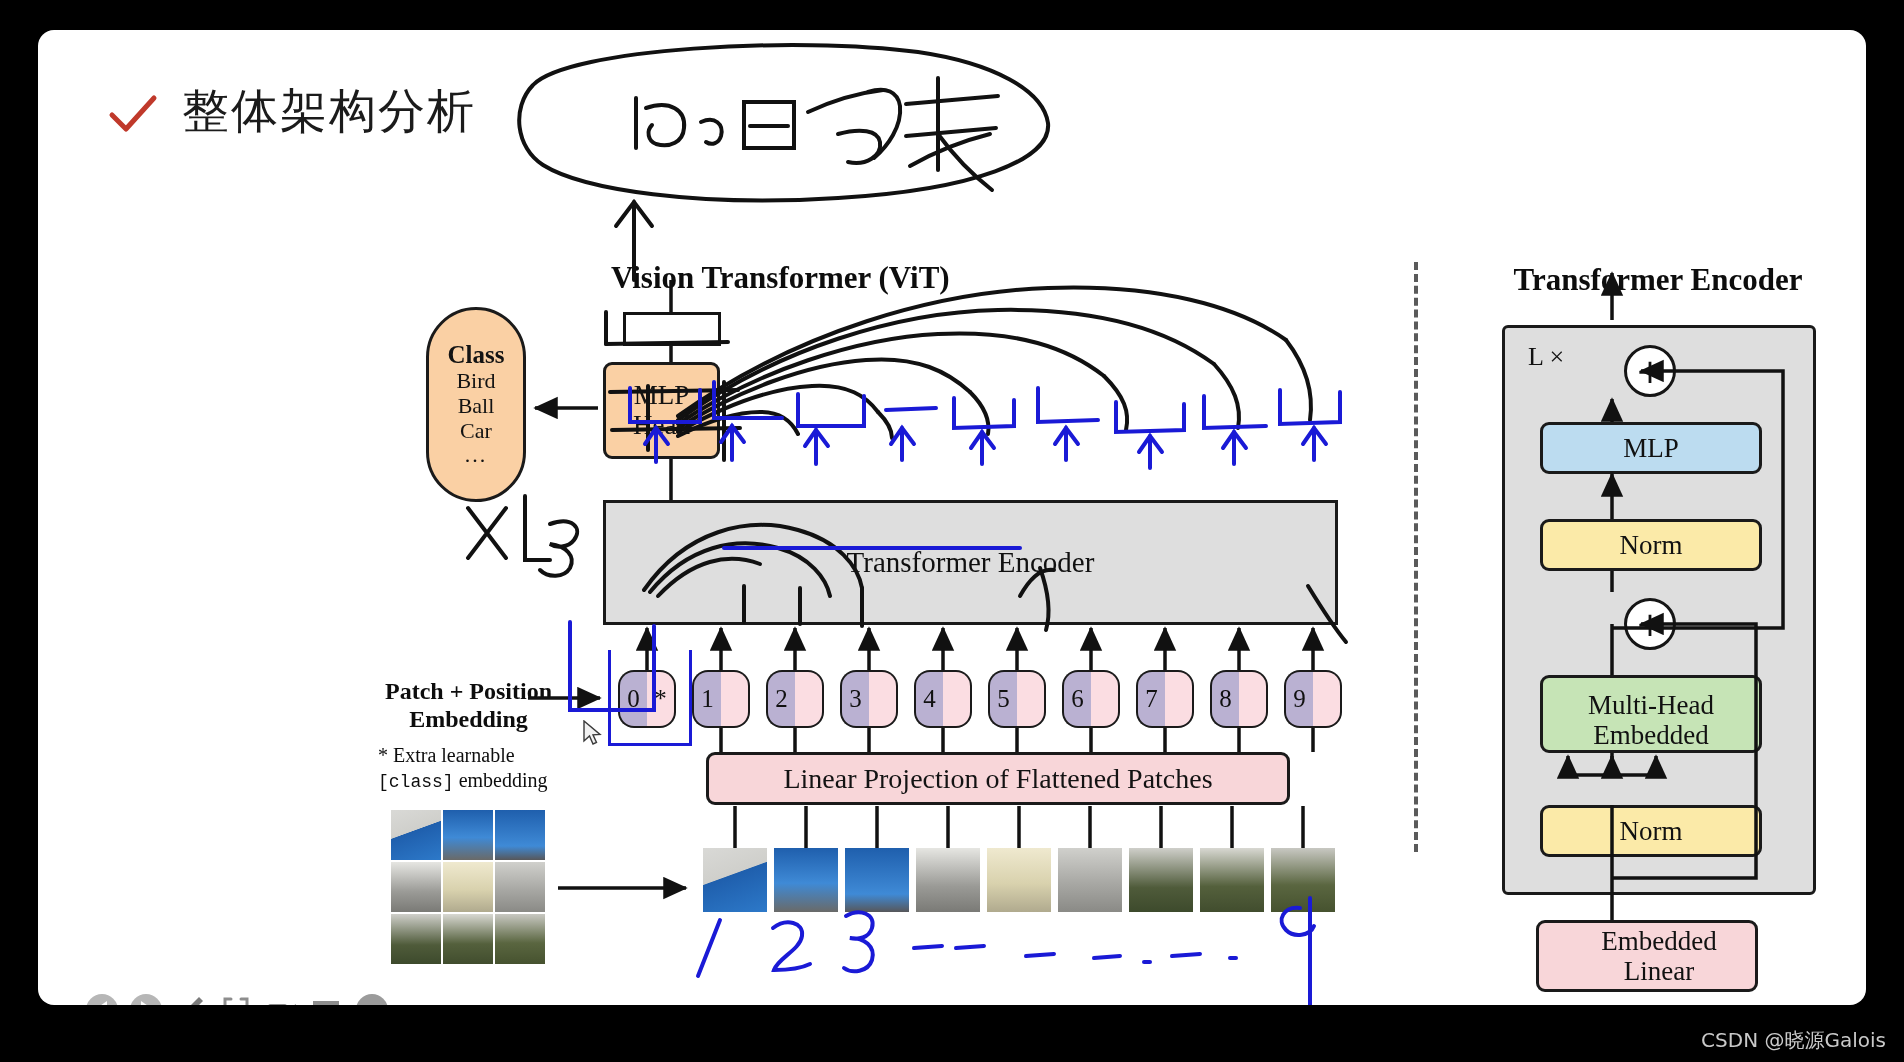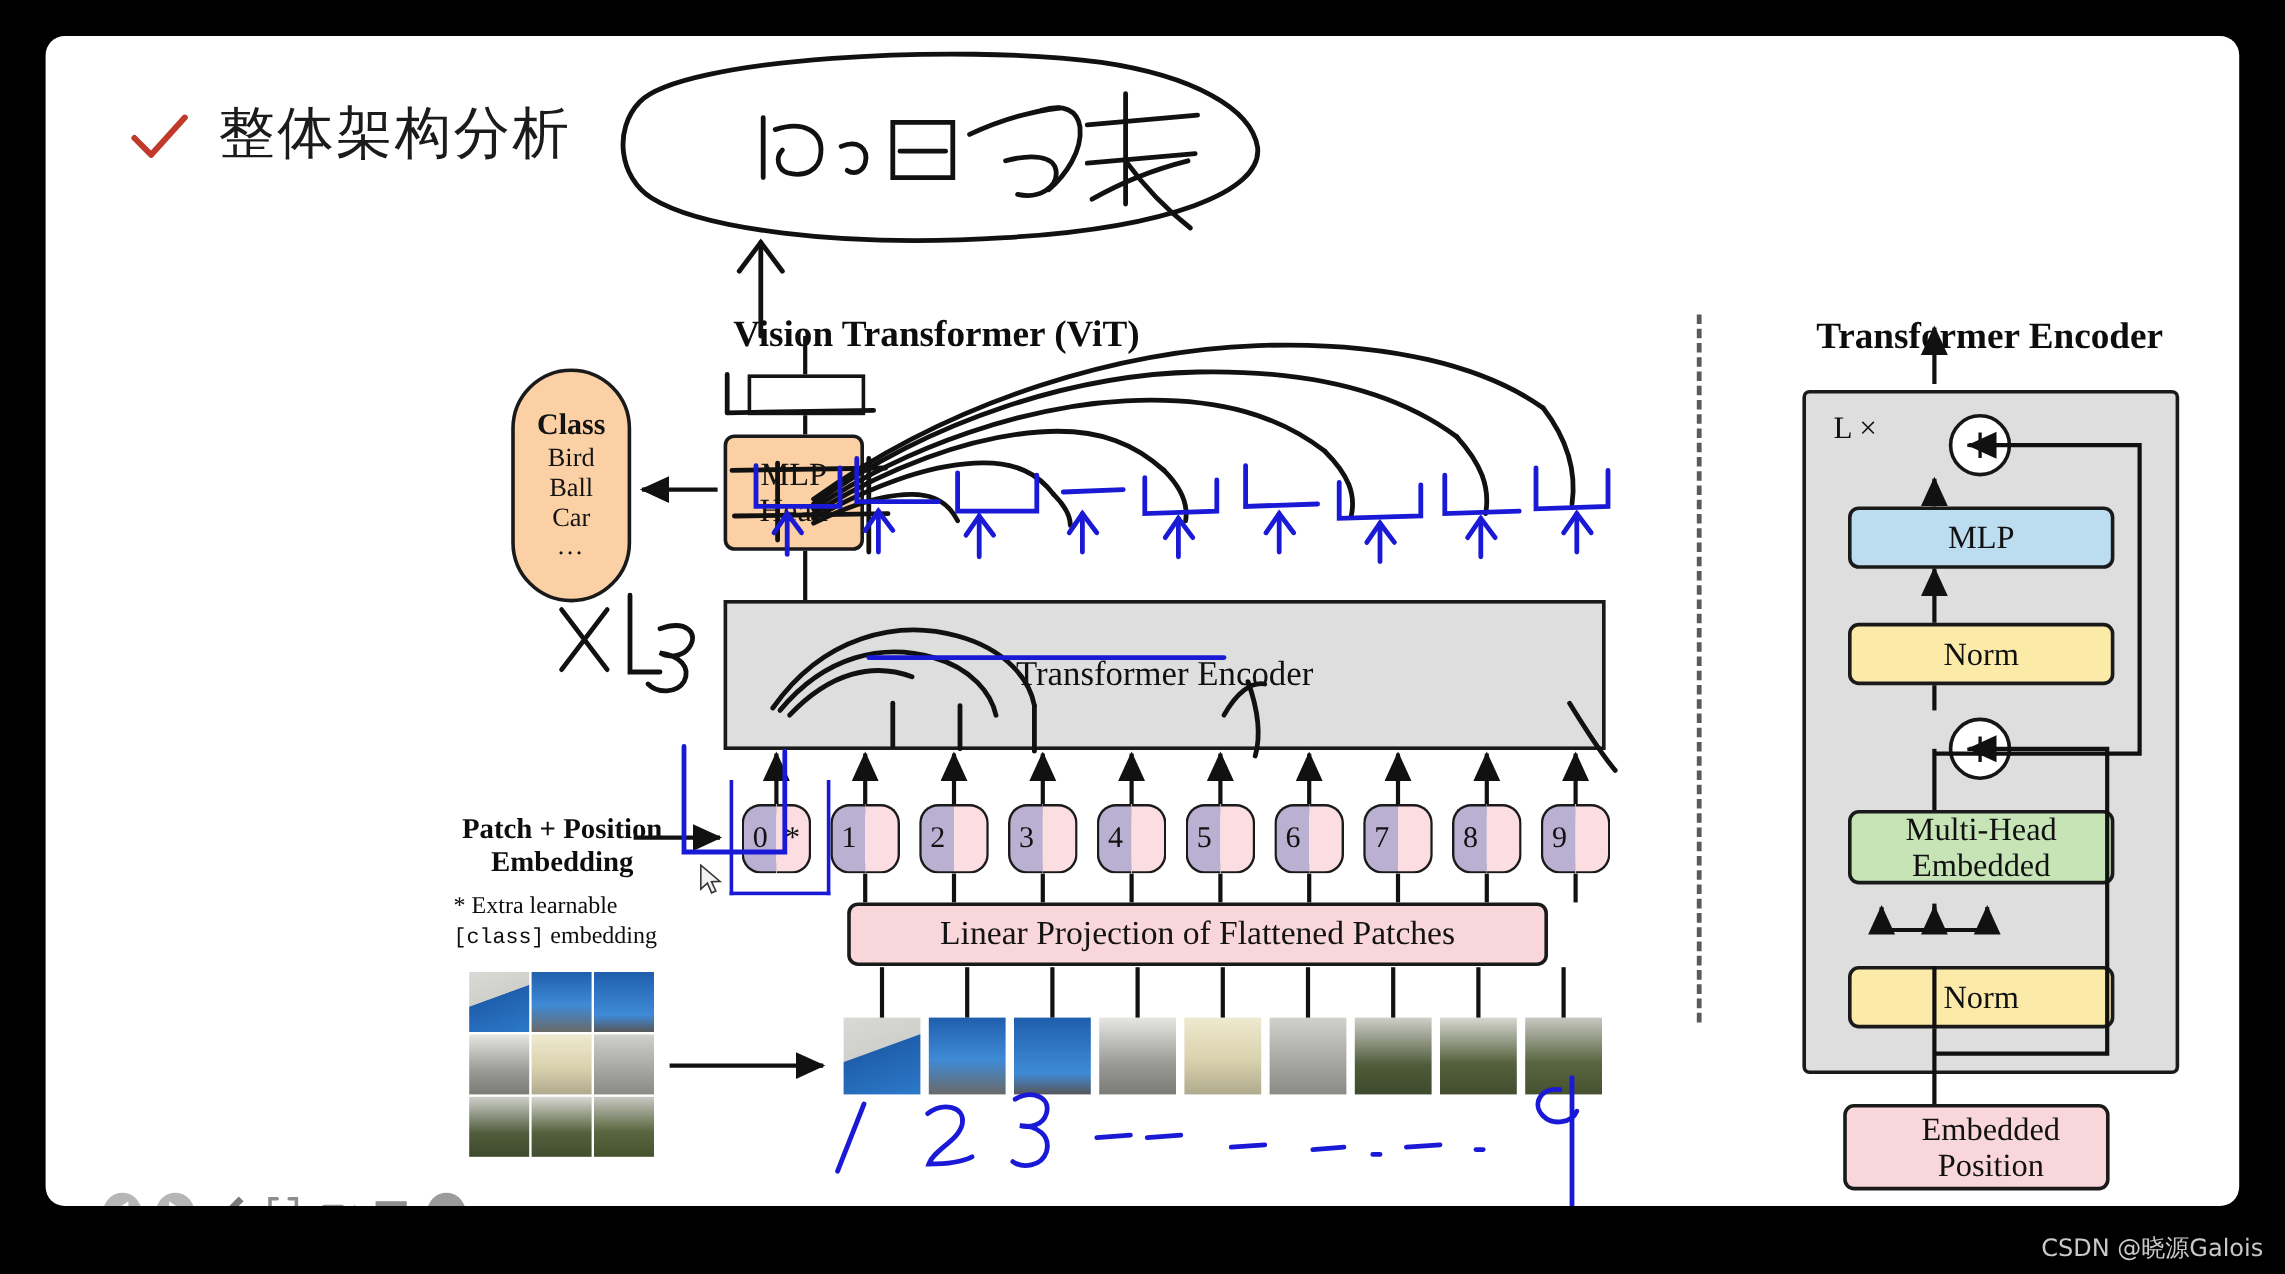--- a/index.html
+++ b/index.html
@@ -154,21 +154,21 @@
   }
   .encbox {
     position: absolute; left: 1502px; width: 222px;
     border: 3px solid #1a1a1a; border-radius: 9px;
     display:flex; align-items:center; justify-content:center;
     font-family: "Liberation Serif","DejaVu Serif",serif;
     font-size: 27px; color:#111; text-align:center; line-height:1.12;
   }
   #mlp-box   { top: 392px; height: 52px; background:#bcdcf0; }
   #norm1-box { top: 489px; height: 52px; background:#fbeaa8; }
-  #mha-box   { top: 645px; height: 62px; background:#c6e4b6; }
+  #mha-box   { top: 645px; height: 78px; background:#c6e4b6;align-items:flex-end; }
   #norm2-box { top: 775px; height: 52px; background:#fbeaa8; }
   #embpatch-box {
     left: 1498px; top: 890px; width: 222px; height: 72px;
     background: #f8d6d9; border: 3px solid #1a1a1a; border-radius: 9px;
     display:flex; align-items:center; justify-content:center;
     font-family:"Liberation Serif","DejaVu Serif",serif;
     font-size: 27px; color:#111; line-height:1.12; text-align:center;padding-left:24px;
   }
   .plus-node {
     position:absolute; left: 1586px; width: 52px; height: 52px;
@@ -322,21 +322,21 @@
     <div class="encbox" id="mha-box">
       <div>
         <div>Multi-Head</div>
         <div>Embedded</div>
       </div>
     </div>
     <div class="encbox" id="norm2-box">Norm</div>
     <div class="abs" id="embpatch-box">
       <div>
         <div>Embedded</div>
-        <div>Position</div>
+        <div>Linear</div>
       </div>
     </div>
 
     <svg id="ink" viewBox="0 0 1828 975">
       <defs>
         <marker id="ah" markerWidth="9" markerHeight="9" refX="6.5" refY="3.2" orient="auto">
             <path d="M0,0 L7,3.2 L0,6.4 z" fill="#111"></path>
           </marker>
         <marker id="ahb" markerWidth="9" markerHeight="9" refX="6.5" refY="3.2" orient="auto">
             <path d="M0,0 L7,3.2 L0,6.4 z" fill="#1a1ad6"></path>

